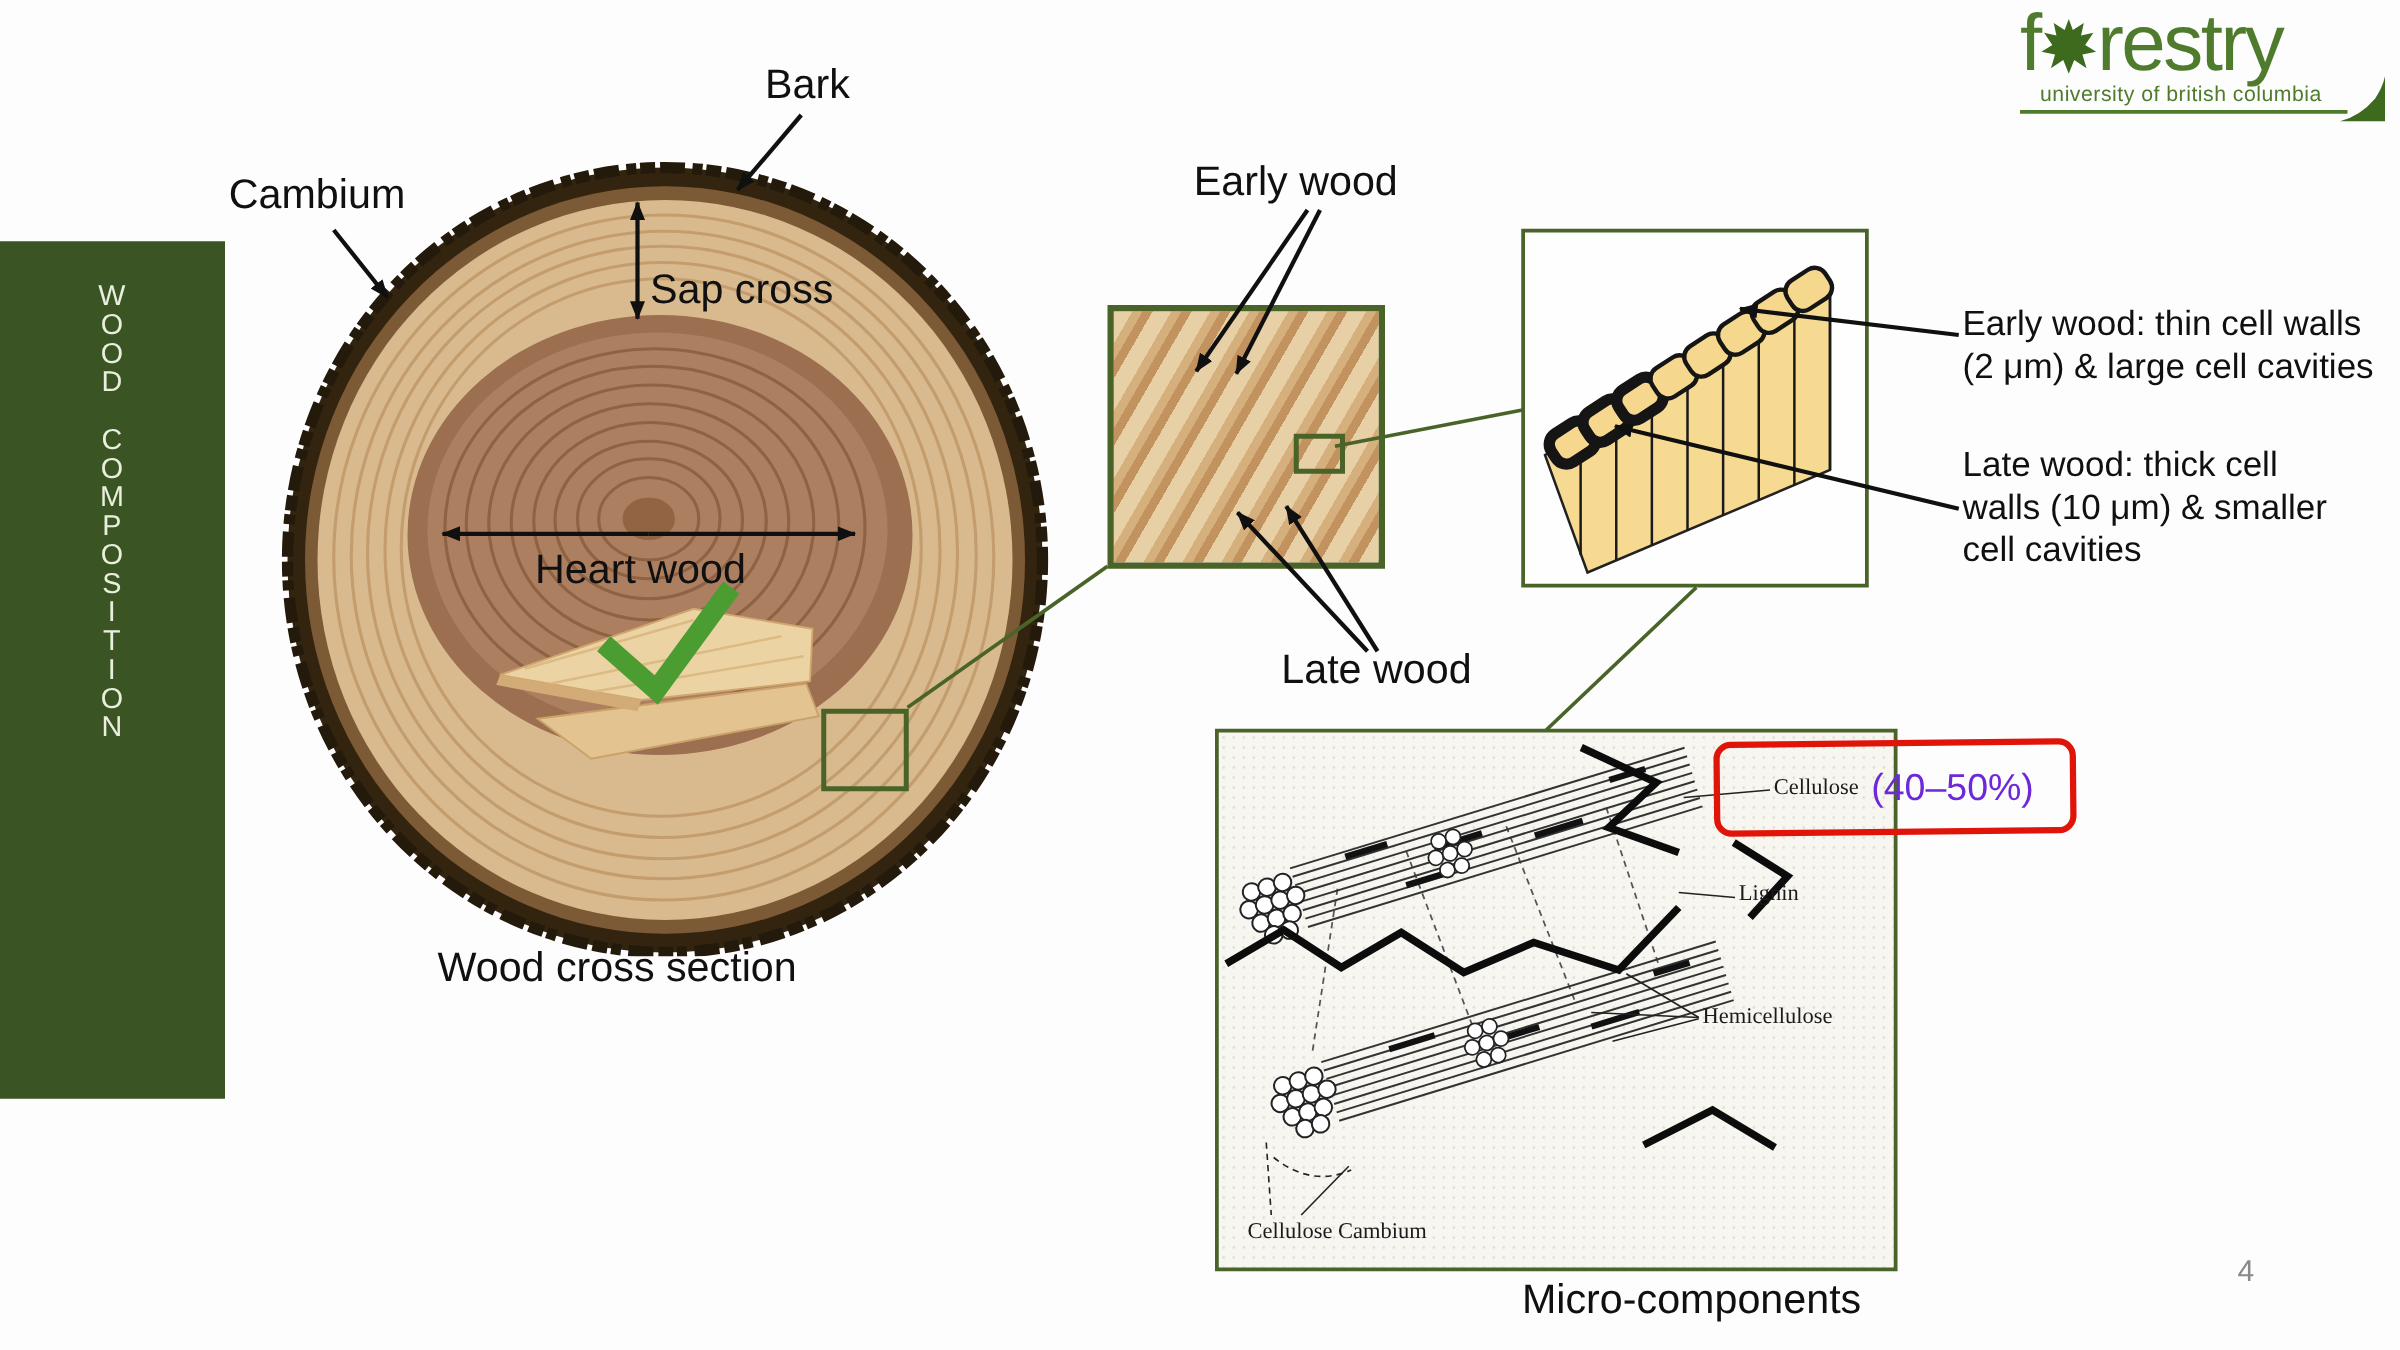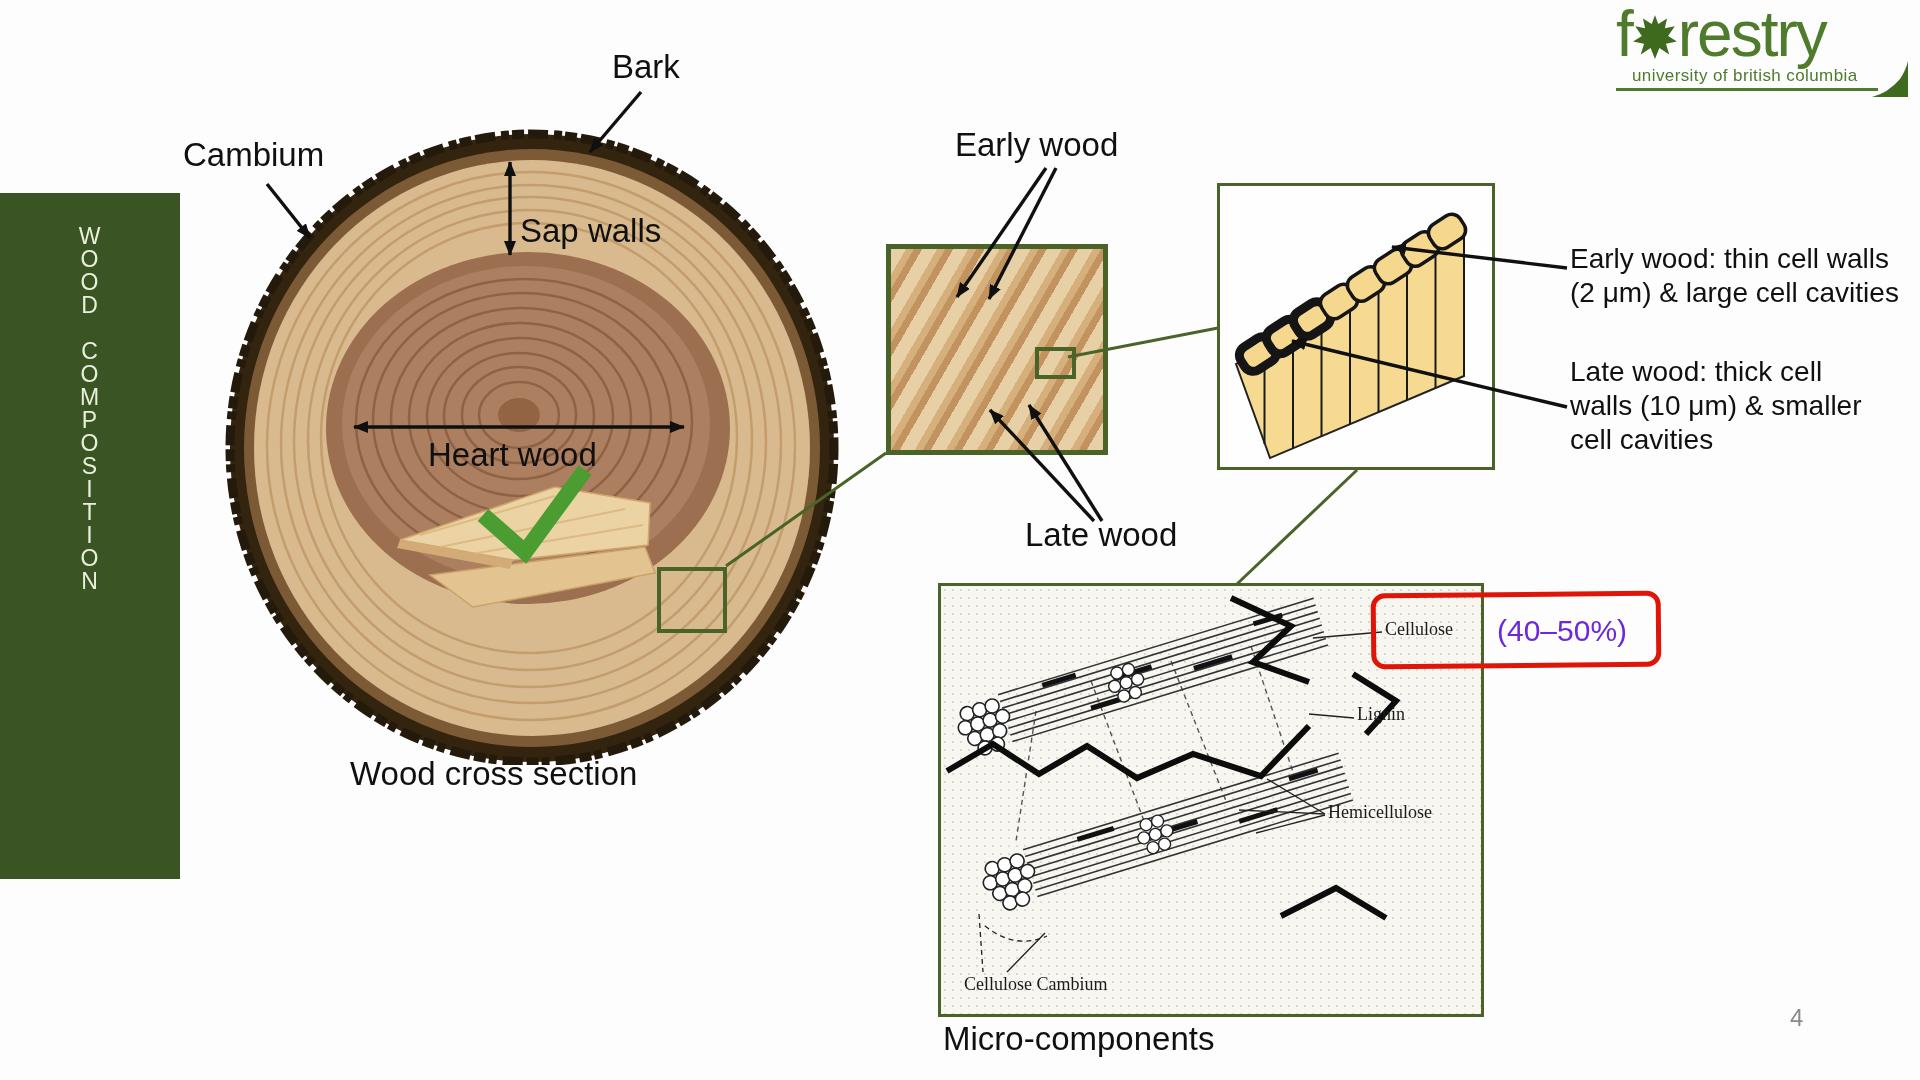--- a/index.html
+++ b/index.html
@@ -25,21 +25,21 @@
   .note{position:absolute;font-size:28px;line-height:34px;white-space:pre-line;color:#101010;}
   .caption{position:absolute;font-size:33px;color:#101010;}
 
   
   .gbox{position:absolute;border:4px solid #4a6328;box-sizing:border-box;}
   #texture-box{left:886px;top:244px;width:222px;height:211px;border-width:5px;
     background:repeating-linear-gradient(120deg,#e7d0a6 0 13px,#d5af7c 13px 20px,#c3935f 20px 27px);}
   #texture-inner-square{position:absolute;left:144px;top:98px;width:33px;height:24px;border:4px solid #4a6328;}
   #cross-square{left:657px;top:567px;width:70px;height:66px;background:transparent;}
   #cell-box{left:1217px;top:183px;width:278px;height:287px;border-width:3px;background:#fefefe;}
-  #micro-box{left:938px;top:583px;width:546px;height:434px;border-width:3px;background-color:#f7f6f0;
+  #micro-box{left:972px;top:583px;width:546px;height:434px;border-width:3px;background-color:#f7f6f0;
     background-image:radial-gradient(#dcdbce 1px,rgba(0,0,0,0) 1.3px);background-size:8px 8px;}
 
   .mlabel{position:absolute;font-family:"Liberation Serif",serif;font-size:18px;color:#1b1b1b;white-space:nowrap;}
 
   #red-annot{position:absolute;left:1371px;top:592px;width:280px;height:66px;border:5px solid #e0150a;
              border-radius:14px;transform:rotate(-0.6deg);z-index:40;}
   #percent{position:absolute;left:1497px;top:614px;font-size:30px;color:#6d28d9;z-index:41;}
 
   #page-num{position:absolute;left:1790px;top:1004px;font-size:24px;color:#8a8a8a;}
 
@@ -277,34 +277,34 @@
       <line x1="1056" y1="168" x2="989" y2="299" marker-end="url(#ah)"></line>
       <line x1="1094" y1="521" x2="990" y2="410" marker-end="url(#ah)"></line>
       <line x1="1102" y1="521" x2="1029" y2="405" marker-end="url(#ah)"></line>
       <line x1="1567" y1="268" x2="1392" y2="247" marker-end="url(#ah)"></line>
       <line x1="1567" y1="407" x2="1292" y2="341" marker-end="url(#ah)"></line>
     </g>
   </svg>
 
   <span class="lbl txt-layer" style="left:612px;top:48px;">Bark</span>
   <span class="lbl txt-layer" style="left:183px;top:136px;">Cambium</span>
-  <span class="lbl txt-layer" style="left:520px;top:212px;">Sap walls</span>
+  <span class="lbl txt-layer" style="left:520px;top:212px;">Sap cross</span>
   <span class="lbl txt-layer" style="left:428px;top:436px;">Heart wood</span>
   <span class="caption txt-layer" style="left:350px;top:755px;">Wood cross section</span>
 
   <span class="lbl txt-layer" style="left:955px;top:126px;">Early wood</span>
   <span class="lbl txt-layer" style="left:1025px;top:516px;">Late wood</span>
 
   <span class="note txt-layer" style="left:1570px;top:242px;">Early wood: thin cell walls
 (2 μm) &amp; large cell cavities</span>
   <span class="note txt-layer" style="left:1570px;top:355px;">Late wood: thick cell
 walls (10 μm) &amp; smaller
 cell cavities</span>
 
-  <span class="caption txt-layer" style="left:943px;top:1020px;width:546px;text-align:left;">Micro-components</span>
+  <span class="caption txt-layer" style="left:943px;top:1020px;width:546px;text-align:right;">Micro-components</span>
 
   <span id="page-num">4</span>
 
   <div class="logo">
     <div class="logo-word">
       <span>f</span>
       <svg class="logo-leaf" width="44" height="46" viewBox="0 0 40 42">
         <path d="M20 2 L23 10 L31 5 L29 14 L38 12 L32 21 L40 26 L30 28 L33 38 L24 32 L20 42 L16 32 L7 38 L10 28 L0 26 L8 21 L2 12 L11 14 L9 5 L17 10 Z" fill="#3e6a1e"></path>
       </svg>
       <span>restry</span>

